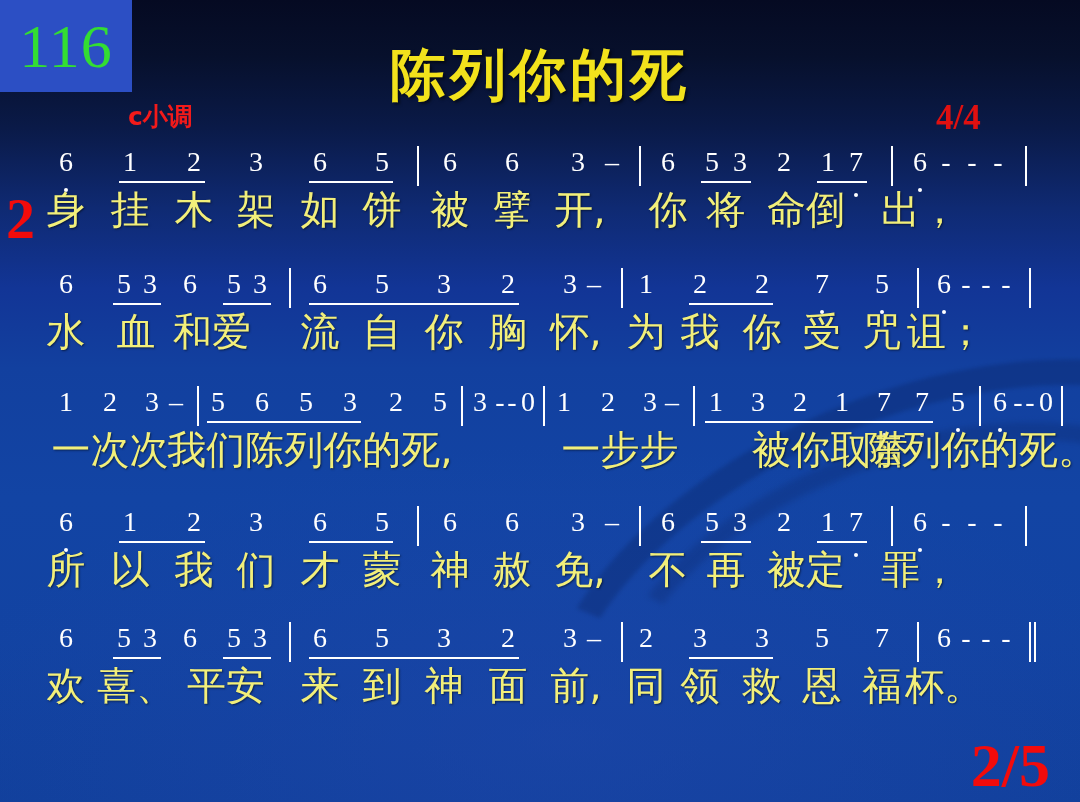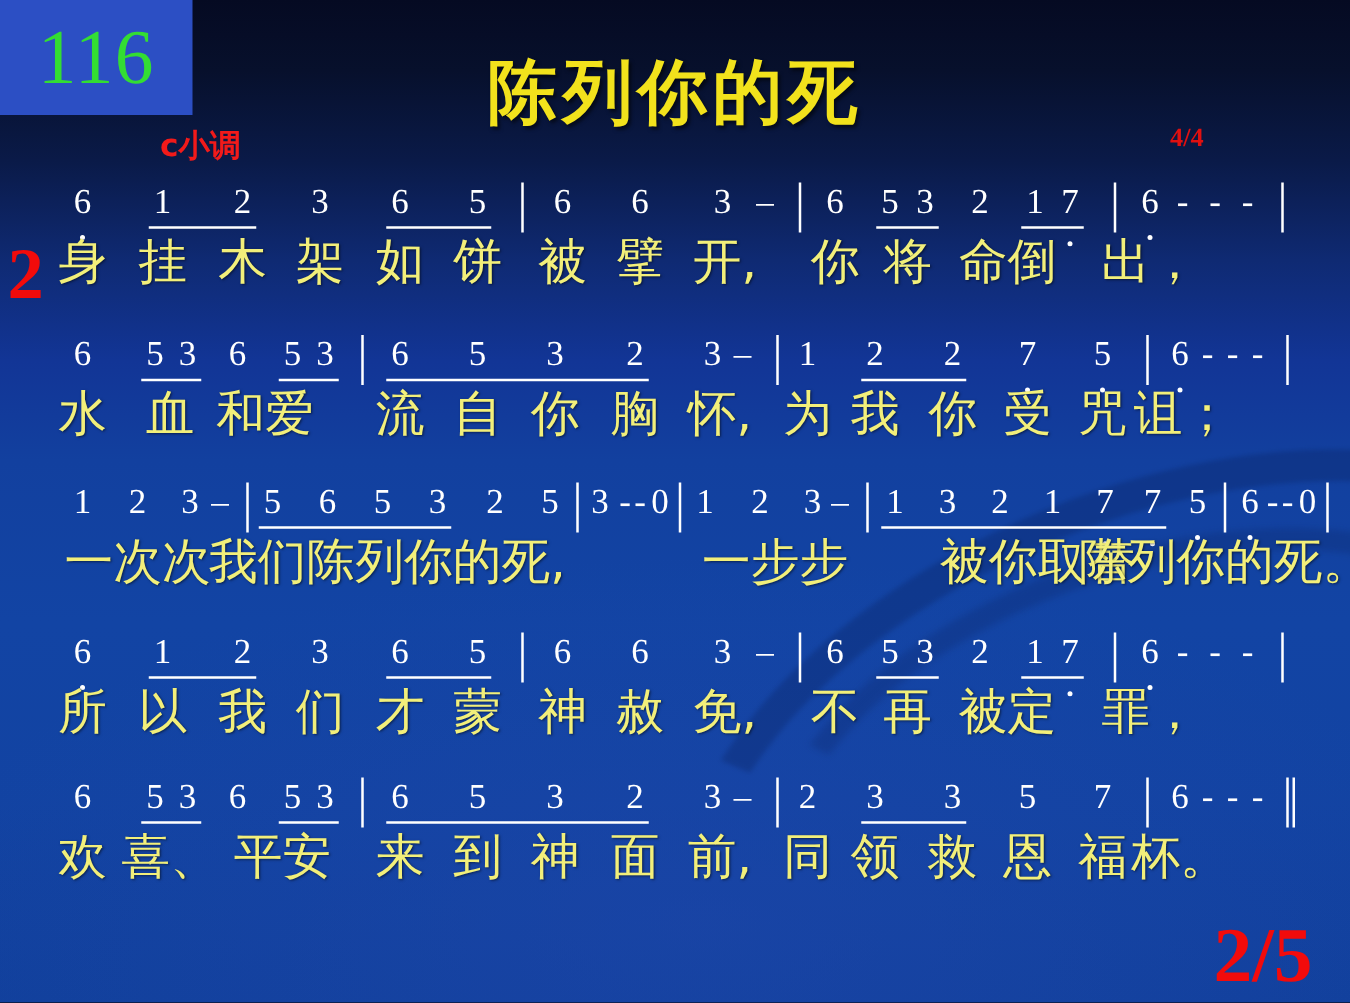--- a/index.html
+++ b/index.html
@@ -55,21 +55,21 @@
     border: 22px solid rgba(9,32,95,0.22);
     border-color: transparent transparent rgba(9,32,95,0.22) transparent;
     transform: rotate(6deg);
     filter: blur(4px);
   }
 
   
   #song-number-badge {
     position: absolute;
     left: 0; top: 0;
-    width: 154px; height: 92px;
+    width: 132px; height: 92px;
     background: #2c4fc4;
     display: flex;
     align-items: center;
     justify-content: center;
   }
   #song-number-badge .num {
     color: #33dd33;
     font-size: 62px;
     line-height: 1;
     font-family: "Liberation Serif", "DejaVu Serif", serif;
@@ -96,21 +96,21 @@
     left: 128px; top: 100px;
     color: #f21a1a;
     font-size: 25px;
     font-family: "DejaVu Sans", "Liberation Sans", sans-serif;
     font-weight: bold;
   }
   #time-signature {
     position: absolute;
     left: 936px; top: 98px;
     color: #e01010;
-    font-size: 21px;
+    font-size: 35px;
     font-family: "Liberation Serif", "DejaVu Serif", serif;
     font-weight: bold;
   }
 
   
   #hymnbook-cover {
     position: absolute;
     right: 8px; top: 0;
     width: 104px; height: 89px;
     background: linear-gradient(180deg, #2f6b66 0%, #3b7a70 38%, #9fc3b4 72%, #e9f0ea 100%);

